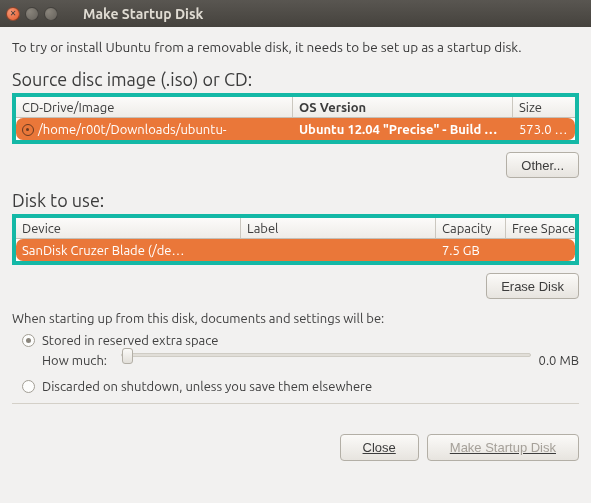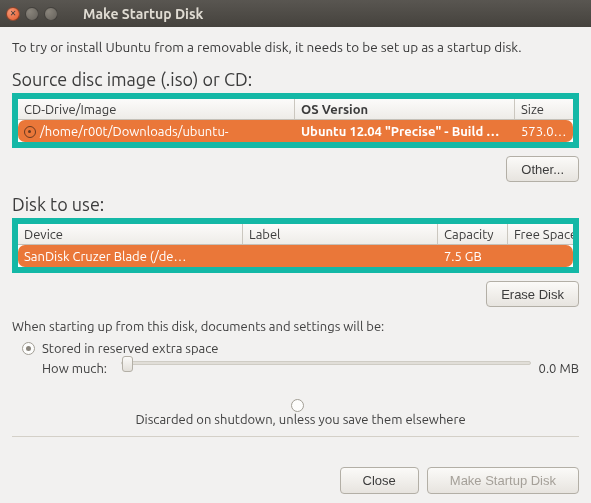--- a/index.html
+++ b/index.html
@@ -5,21 +5,21 @@
 * { box-sizing: border-box; margin: 0; padding: 0; }
 body { font-family: "Ubuntu", "Liberation Sans", sans-serif; font-size: 13px; color: #3c3c3c; background: #f2f1f0; width: 591px; height: 503px; overflow: hidden; }
 .titlebar { height: 27px; background: linear-gradient(to bottom, #595651, #45423d); display: flex; align-items: center; padding: 0 6px; color: #dfdbd2; }
 .tb-btn { width: 14px; height: 14px; border-radius: 50%; margin-right: 5px; border: 1px solid rgba(0,0,0,0.4); display: flex; align-items: center; justify-content: center; font-size: 8px; color: #3a3a3a; }
 .tb-close { background: radial-gradient(circle at 30% 30%, #f79674, #e35b2c); }
 .tb-min, .tb-max { background: radial-gradient(circle at 30% 30%, #8a857c, #64605a); }
 .tb-title { font-weight: bold; margin-left: 20px; font-size: 14px; }
 .content { padding: 12px 12px 10px 12px; }
 .intro { margin-bottom: 14px; font-size: 13.5px; color: #3a3a3a; }
 .label { margin-bottom: 4px; font-size: 18px; }
-.table { border: 6px solid #14b8a6; background: #fff; width: 100%; }
+.table { border: 4px solid #14b8a6; background: #fff; width: 100%; }
 .thead { display: flex; background: linear-gradient(to bottom, #fcfbfa, #eeece8); border-bottom: 1px solid #c4c0b8; }
 .th { padding: 3px 6px; border-right: 1px solid #cbc7bf; font-size: 13px; color: #3c3c3c; white-space: nowrap; overflow: hidden; }
 .th:last-child { border-right: none; }
 .tbody { }
 .tr { display: flex; border-radius: 7px; }
 .tr.selected { background: #ea7739; color: #fff; }
 .td { padding: 4px 6px; font-size: 13px; white-space: nowrap; overflow: hidden; text-overflow: ellipsis; }
 .disc-icon { display: inline-block; width: 12px; height: 12px; border: 1.5px solid #6a3a20; border-radius: 50%; margin-right: 4px; vertical-align: -2px; position: relative; }
 .disc-icon::after { content: ""; position: absolute; left: 3px; top: 3px; width: 3px; height: 3px; border-radius: 50%; background: #6a3a20; }
 .btn-row { display: flex; justify-content: flex-end; margin: 8px 0 12px 0; }
@@ -28,21 +28,21 @@
 .options { color: #404040; margin-top: 6px; }
 .options .opt-label { margin-bottom: 8px; }
 .radio-row { display: flex; align-items: center; margin: 4px 0 4px 10px; }
 .radio { width: 13px; height: 13px; border: 1px solid #a29e95; border-radius: 50%; margin-right: 7px; display: flex; align-items: center; justify-content: center; background: #fdfdfc; }
 .radio.checked::after { content: ""; width: 5px; height: 5px; background: #8a857c; border-radius: 50%; }
 .slider-row { display: flex; margin: 6px 0 10px 30px; }
 .slider-label { margin-right: 6px; }
 .slider-track { flex: 1; height: 4px; background: #e1ded8; border: 1px solid #cfccc4; border-radius: 2px; position: relative; margin: 0 8px; }
 .slider-thumb { position: absolute; left: 0; top: -6px; width: 11px; height: 16px; background: linear-gradient(to bottom, #fbfaf8, #e2dfd9); border: 1px solid #b3afa6; border-radius: 3px; }
 .slider-val { }
-.footer { display: flex; justify-content: flex-end; gap: 8px; padding: 10px 12px 12px 0; }
+.footer { display: flex; justify-content: flex-end; gap: 8px; padding: 10px 12px 12px 0; text-decoration: underline; }
 .footer .btn { padding: 5px 22px; }
 .btn.disabled { color: #a5a099; }
 
 .src .c0 { flex: 0 0 277px; }
 .src .c1 { flex: 0 0 220px; font-weight: bold; }
 .src .c2 { flex: 1; }
 
 .dsk .c0 { flex: 0 0 225px; }
 .dsk .c1 { flex: 0 0 195px; }
 .dsk .c2 { flex: 0 0 70px; }
@@ -107,21 +107,21 @@
       <div class="radio checked"></div>
       <div>Stored in reserved extra space</div>
     </div>
     <div class="slider-row">
       <div class="slider-label">How much:</div>
       <div class="slider-track">
         <div class="slider-thumb"></div>
       </div>
       <div class="slider-val">0.0 MB</div>
     </div>
-    <div class="radio-row" style="margin-top:24px;flex-direction:column;">
+    <div class="radio-row" style="margin-top:12px;">
       <div class="radio"></div>
       <div>Discarded on shutdown, unless you save them elsewhere</div>
     </div>
   </div>
 
   <div class="separator"></div>
 </div>
 
 <div class="footer">
   <button class="btn">Close</button>

